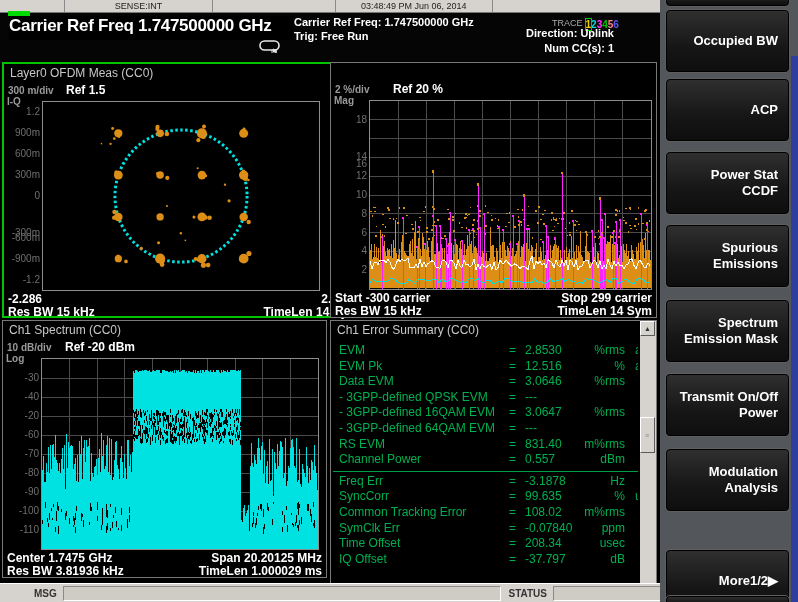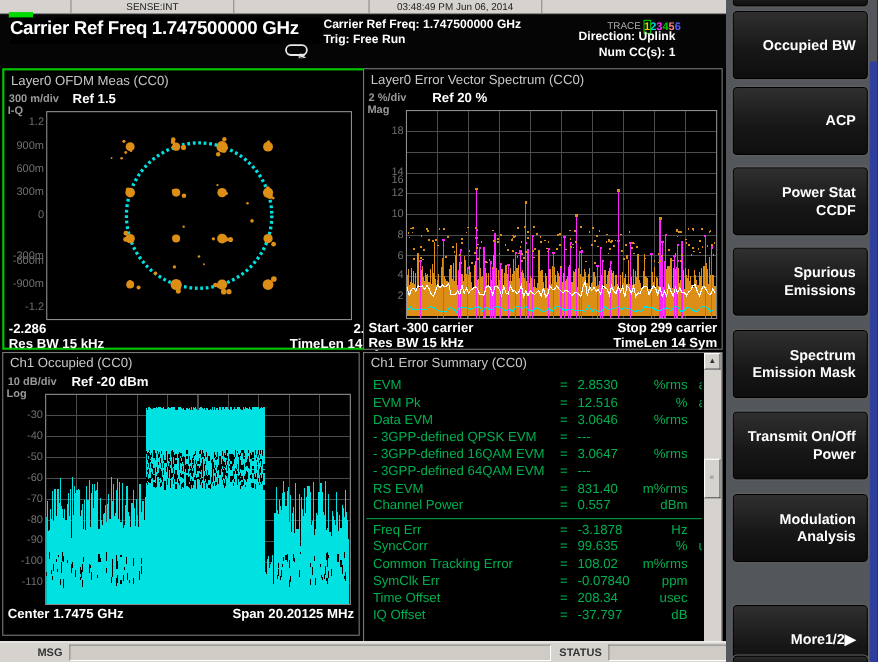--- a/index.html
+++ b/index.html
@@ -181,21 +181,20 @@
       <div class="ylab" style="left: 2px; top: 89.2222px;">600m</div>
       <div class="ylab" style="left: 2px; top: 110.111px;">300m</div>
       <div class="ylab" style="left: 2px; top: 131px;">0</div>
       <div class="ylab" style="left: 2px; top: 151.889px; margin-top: 16px;">-300m</div>
       <div class="ylab" style="left: 2px; top: 172.778px;">-600m</div>
       <div class="ylab" style="left: 2px; top: 193.667px;">-900m</div>
       <div class="ylab" style="left: 2px; top: 214.556px;">-1.2</div>
     </div>
 
   <div class="win" id="win-evs" style="left:330px;top:62px;width:327px;height:256px;">
-    <div class="wtitle">Layer0 Error Vector Spectrum (CC0)</div>
     <div class="scale">2  %/div</div>
     <div class="ref">Ref 20  %</div>
     <div class="axname">Mag</div>
     <div class="plot" id="plot-evs" style="left:38px;top:37px;width:281px;height:188px;"><svg width="281" height="188" shape-rendering="crispEdges">
           <line x1="28.1" y1="0" x2="28.1" y2="188" stroke="#4b4b4b"></line>
           <line x1="0" y1="18.8" x2="281" y2="18.8" stroke="#4b4b4b"></line>
           <line x1="56.2" y1="0" x2="56.2" y2="188" stroke="#4b4b4b"></line>
           <line x1="0" y1="37.6" x2="281" y2="37.6" stroke="#4b4b4b"></line>
           <line x1="84.3" y1="0" x2="84.3" y2="188" stroke="#4b4b4b"></line>
           <line x1="0" y1="56.4" x2="281" y2="56.4" stroke="#4b4b4b"></line>
@@ -453,21 +452,21 @@
       <div class="ylab" style="left: 2px; top: 93.4px;">14</div>
       <div class="ylab" style="left: 2px; top: 112.2px;">12</div>
       <div class="ylab" style="left: 2px; top: 131px;">10</div>
       <div class="ylab" style="left: 2px; top: 149.8px;">8</div>
       <div class="ylab" style="left: 2px; top: 168.6px;">6</div>
       <div class="ylab" style="left: 2px; top: 187.4px;">4</div>
       <div class="ylab" style="left: 2px; top: 206.2px;">2</div>
     </div>
 
   <div class="win" id="win-spec" style="left:2px;top:320px;width:325px;height:258px;">
-    <div class="wtitle">Ch1 Occupied (CC0)</div>
+    <div class="wtitle">Ch1 Spectrum (CC0)</div>
     <div class="scale">10 dB/div</div>
     <div class="ref">Ref -20 dBm</div>
     <div class="axname">Log</div>
     <div class="plot" id="plot-spec" style="left:38px;top:37px;width:276px;height:190px;"><svg width="276" height="190" shape-rendering="crispEdges">
           <line x1="27.6" y1="0" x2="27.6" y2="190" stroke="#4b4b4b"></line>
           <line x1="0" y1="19" x2="276" y2="19" stroke="#4b4b4b"></line>
           <line x1="55.2" y1="0" x2="55.2" y2="190" stroke="#4b4b4b"></line>
           <line x1="0" y1="38" x2="276" y2="38" stroke="#4b4b4b"></line>
           <line x1="82.8" y1="0" x2="82.8" y2="190" stroke="#4b4b4b"></line>
           <line x1="0" y1="57" x2="276" y2="57" stroke="#4b4b4b"></line>
@@ -484,23 +483,27 @@
           <line x1="248.4" y1="0" x2="248.4" y2="190" stroke="#4b4b4b"></line>
           <line x1="0" y1="171" x2="276" y2="171" stroke="#4b4b4b"></line>
     <path d="M0 110.6329888672568L0 190M1 96.78094617286698L1 190M2 123.44374780892394L2 190M3 122.9392681886442L3 190M4 103.90902193663642L4 190M5 113.1360729371663L5 190M6 87.61497621014715L6 190M7 114.23593110386281L7 190M8 85.65987178529613L8 190M9 110.01401354083792L9 190M10 85.84472543946468L10 190M11 85.28918391112238L11 190M12 97.87286512712016L12 190M13 75.97128799706698L13 190M14 100.97092660549097L14 190M15 104.17202021130362L15 190M16 111.53290765243582L16 190M17 104.02784753111192L17 190M18 113.99905375828966L18 190M19 99.50180523041635L19 190M20 88.84614237979986L20 190M21 109.80843727425672L21 190M22 85.5437837307807L22 190M23 130.41795907751657L23 190M24 74.59028985393233L24 190M25 108.85202695634217L25 190M26 82.94686176315882L26 190M27 88.9413952994626L27 190M28 86.75675416039303L28 190M29 85.57099692001938L29 190M30 86.89377935952507L30 190M31 109.90002901069819L31 190M32 105.00700762514026L32 190M33 99.33754375874996L33 190M34 121.69247692730279L34 190M35 95.9578255805187L35 190M36 122.9742170282174L36 190M37 82.3881558733061L37 190M38 95.17778876423834L38 190M39 77.04370999732055L39 190M40 119.76136206123047L40 190M41 89.29301649173722L41 190M42 80.57747941184789L42 190M43 102.54955718610437L43 190M44 81.29999904236756L44 190M45 87.79179523531347L45 190M46 86.73071329556406L46 190M47 79.27465143478476L47 190M48 121.68270930550062L48 190M49 93.77572947521693L49 190M50 113.66987618631683L50 190M51 118.05294102518819L51 190M52 107.83012012448162L52 190M53 107.04950126940385L53 190M54 99.73261677338742L54 190M55 115.96093775504268L55 190M56 98.79701691889204L56 190M57 90.2201079566963L57 190M58 112.62834789310583L58 190M59 74.45327348820865L59 190M60 96.7868894694373L60 190M61 80.6626418877393L61 190M62 110.32643265342341L62 190M63 107.43898008051328L63 190M64 86.44371559354477L64 190M65 76.76789097357542L65 190M66 112.85241533583032L66 190M67 79.35174297038465L67 190M68 115.92596309385262L68 190M69 79.96728240000084L69 190M70 121.25543407681398L70 190M71 118.11009991201573L71 190M72 100.54110098318196L72 190M73 83.18539406158962L73 190M74 82.44900319650769L74 190M75 106.18600581288337L75 190M76 110.38825187007897L76 190M77 119.89009634749964L77 190M78 98.5464113985654L78 190M79 86.829286507098L79 190M80 102.57678150469437L80 190M81 118.78314885566942L81 190M82 94.68420130005107L82 190M83 109.49399623661303L83 190M84 120.49970704186708L84 190M85 81.21615873677656L85 190M86 80.77115708887577L86 190M87 106.77579054329543L87 190M88 96.31386561631226L88 190M89 113.28306123442016L89 190M90 92.58399067167193L90 190M91 11.512701431568711L91 190M92 13.825713062398135L92 190M93 11.4L93 190M94 11.4L94 190M95 11.716132655870167L95 190M96 12.972339447885751L96 190M97 12.455641320031132L97 190M98 11.719190211705861L98 190M99 12.254909692555664L99 190M100 11.4L100 190M101 11.675265993103384L101 190M102 11.4L102 190M103 11.4L103 190M104 11.4L104 190M105 11.735549751929932L105 190M106 11.69984260229394L106 190M107 11.4L107 190M108 12.85824664974585L108 190M109 13.021309380475428L109 190M110 12.345879879631099L110 190M111 11.4L111 190M112 12.105741089284415L112 190M113 11.509599738419054L113 190M114 11.4L114 190M115 11.4L115 190M116 11.4L116 190M117 11.4L117 190M118 13.990385185983028L118 190M119 13.727428972460329L119 190M120 11.4L120 190M121 11.4L121 190M122 11.4L122 190M123 11.999923227429383L123 190M124 12.498756729681041L124 190M125 11.691702469978477L125 190M126 13.449933047350493L126 190M127 13.288369123060251L127 190M128 11.758913072310387L128 190M129 12.640216539576645L129 190M130 11.546382005158812L130 190M131 13.80016065036878L131 190M132 11.4L132 190M133 13.572790277879681L133 190M134 11.4L134 190M135 11.708102298825978L135 190M136 11.4L136 190M137 12.660733787808567L137 190M138 13.336493173986673L138 190M139 12.043191208727654L139 190M140 11.4L140 190M141 11.4L141 190M142 11.45764948179945L142 190M143 12.564510193355376L143 190M144 11.64981150981039L144 190M145 13.83018968405202L145 190M146 11.572237441316247L146 190M147 12.231596234217282L147 190M148 13.362614977750926L148 190M149 12.950577448196706L149 190M150 13.377972950674588L150 190M151 11.4L151 190M152 13.821179565060884L152 190M153 11.4L153 190M154 13.633709746953093L154 190M155 11.559213525615633L155 190M156 12.263815250322219L156 190M157 13.849119133502246L157 190M158 11.4L158 190M159 14.005687436237928L159 190M160 11.4L160 190M161 11.4L161 190M162 12.618553577046836L162 190M163 11.4L163 190M164 11.4L164 190M165 11.4L165 190M166 12.40935376124456L166 190M167 13.345410990230734L167 190M168 11.4L168 190M169 13.394792749695476L169 190M170 12.951005382239815L170 190M171 11.4L171 190M172 12.907697556111959L172 190M173 12.89702760359272L173 190M174 11.4L174 190M175 11.4L175 190M176 11.4L176 190M177 13.00729933151975L177 190M178 14.044041997641319L178 190M179 11.4L179 190M180 12.546286846436558L180 190M181 11.4L181 190M182 11.88849274743348L182 190M183 12.11639001149684L183 190M184 12.767371576819563L184 190M185 11.4L185 190M186 12.917967985887078L186 190M187 13.41750517847016L187 190M188 11.4L188 190M189 11.4L189 190M190 11.4L190 190M191 11.4L191 190M192 11.4L192 190M193 11.4L193 190M194 12.41778565084561L194 190M195 12.30845012405887L195 190M196 11.4L196 190M197 12.020811220817269L197 190M198 11.4L198 190M199 160.79310456933453L199 190M200 162.5840512734838L200 190M201 149.04164696410297L201 190M202 146.2878603523597L202 190M203 157.1041474488564L203 190M204 153.93611348606646L204 190M205 146.7853405679576L205 190M206 145.53120664032176L206 190M207 165.78805322414263L207 190M208 107.22770773423836L208 190M209 83.69408720261417L209 190M210 104.31120617589913L210 190M211 108.4176541840192L211 190M212 95.90039555211551L212 190M213 100.79849146623165L213 190M214 104.5502715498209L214 190M215 89.19151012501679L215 190M216 78.56575327296741L216 190M217 88.51603750344366L217 190M218 101.28317997311242L218 190M219 87.1982505173888L219 190M220 83.43435687497258L220 190M221 115.1839033509139L221 190M222 91.00983077422715L222 190M223 124.36695431894621L223 190M224 107.34482637606561L224 190M225 102.14899886907078L225 190M226 125.2296132585965L226 190M227 80.28590375790372L227 190M228 121.77714585596695L228 190M229 121.47440536399372L229 190M230 89.65550482007676L230 190M231 137.31474863444456L231 190M232 92.6715101688169L232 190M233 103.5536670615431L233 190M234 110.01434321436099L234 190M235 84.61044701957144L235 190M236 107.05685803429223L236 190M237 92.43764939769171L237 190M238 82.38968484303915L238 190M239 82.86729577700608L239 190M240 88.11995132588781L240 190M241 118.51904687299393L241 190M242 114.49846914061345L242 190M243 79.0403492427431L243 190M244 126.92720118276775L244 190M245 122.20424964982085L245 190M246 107.0256059071049L246 190M247 109.38859138702973L247 190M248 88.6344431889709L248 190M249 80.51076466613449L249 190M250 79.85135718490929L250 190M251 88.16258046897129L251 190M252 106.80553243015893L252 190M253 108.80749003505333L253 190M254 78.65350714651868L254 190M255 122.54624134581535L255 190M256 121.16539342813195L256 190M257 89.85252750641666L257 190M258 124.52110988926142L258 190M259 128.36060340595432L259 190M260 105.11902324482799L260 190M261 110.44294062484987L261 190M262 113.85353379664011L262 190M263 118.16222717389465L263 190M264 87.94998217183165L264 190M265 106.72442893991247L265 190M266 123.6221060059499L266 190M267 109.00035718935541L267 190M268 121.25421447632833L268 190M269 100.51924391835927L269 190M270 103.17087097689509L270 190M271 110.99867321015337L271 190M272 86.40465464931913L272 190M273 106.54515773528256L273 190M274 113.72635843353346L274 190M275 131.38575484571047L275 190" stroke="#00e2e2" stroke-width="1"></path>
     <path d="M121 57.87868241991382L121 59.9799028134672M169 53.352223695768046L169 56.04875225182623M145 73.17813289577607L145 76.29747192251962M94 54.79115155208856L94 59.75823457012884M163 63.414817089098506L163 66.21633695496712M163 54.61641887065489L163 57.02161182698328M164 50.79300562276039L164 54.21701358708087M132 69.64143363460899L132 73.9452351488173M184 58.429156875982876L184 61.92962353006005M151 71.4608386094682L151 76.36809288929217M169 56.07916879383847L169 60.45948247993365M110 78.78347438026685L110 82.24086557060946M149 80.79224501810968L149 85.17199479979463M153 66.04623213789891L153 69.5859471241245M152 79.91988691689912L152 82.90471920000854M184 62.04318180540576L184 66.4268385283649M191 70.57569076148793L191 72.84056275109761M181 81.51896172396373L181 83.55441127072554M93 52.1872965621762L93 55.327446467988196M154 79.55735925936605L154 83.05646596990991M117 71.56994615548756L117 75.62055557577405M99 80.25346643973607L99 84.7603706941707M105 70.23745739364531L105 75.14949185468723M139 50.816676002554594L139 53.74227375034243M160 58.04608448720537L160 62.3399131599348M102 61.22121724688914L102 64.03019654697273M183 60.48401021079626L183 64.52049739270005M184 50.4896909641102L184 53.098489895463M120 53.51328229557257L120 56.90963750288356M130 68.9028705973411L130 72.32738508495969M117 54.40927728058305L117 58.89031836602371M126 60.179037846368736L126 62.51505042051431M140 50.33730302127078L140 53.52832444575615M132 76.71930084896739L132 80.23582167441491M125 58.94808965681586L125 62.80666548379231M173 67.09226299116854L173 70.7134469155455M181 71.60997046942357L181 76.12044254241046M153 66.86479847740848L153 71.31984789997806M169 75.01961400203872L169 77.05981656077783M137 67.89808775978163L137 71.83333061151207M160 66.92486123221461L160 70.29083443635609M96 52.382208158588035L96 56.31087562520988M92 73.32124698301777L92 77.30976099800318M134 78.07212846276816L134 82.15500124350656M168 63.18795549571514L168 67.95806230073794M194 70.72188111061696L194 73.17436299326364M122 58.660799499880525L122 61.60117672225461M125 79.15944759612903L125 81.44414902077988M93 58.24828404188156L93 62.060879160650074M187 71.90572373450269L187 74.58266486620997M153 54.98326144246384L153 57.354425499401984M92 68.17324667382054L92 70.23225927660242M165 49.90364961300511L165 52.59268451852258M153 75.55577510986477L153 78.03816304816864M101 51.2903566351626L101 54.078768831258635M95 59.35059608456213L95 61.40250370355788M182 69.2735442565754L182 73.61179972346872M137 62.74023032549302L137 67.20196919480804M188 52.24573140714784L188 57.23651951604989M98 66.19118719627149L98 68.87652268246747M109 52.8955516356742L109 57.070935682882556M158 57.6264187399298L158 59.99040631684475M115 61.36342205400579L115 66.28532738648354M198 68.33601615636144L198 70.60310435818974M142 66.3521225963952L142 70.93767487343867M125 57.31722788817714L125 62.16449807120952M198 81.50587852250318L198 86.32261249769944M151 59.729946996178484L151 63.50509294434451M141 61.557784448470926L141 63.887568382872274M170 61.038544473121874L170 63.063262358424254M103 72.61526862939354L103 76.24358906398993M150 76.90984300798736L150 80.88011151058599M187 80.03507433182094L187 83.39465885704848M130 75.26587022733874L130 79.0465846914798M125 72.28261295375414L125 76.72799110803753M113 66.68187846951187L113 70.99770783316345M91 75.05090599148535L91 77.34709664378316M177 81.59705309981946L177 85.4055525573669M107 62.1173860891955L107 66.49285840338561M171 68.83544554482214L171 71.97101472867652M106 75.51574385457207L106 78.88809477060568M146 73.08887362151872L146 76.48302342437673M178 74.5714852404315L178 77.38573408867232M195 65.9503761306405L195 70.69481480587274M94 52.56666746309493L94 56.01248224701267M111 71.3568114747526L111 75.98535945403854M174 73.49849639884197L174 76.70771093834192M197 72.11845763649326L197 76.50563987942878M170 71.62817766307853L170 76.56636416492984M164 70.56531368140132L164 74.15273537244649M103 52.70867324955761L103 56.29987530885264M141 63.412679316685534L141 68.10111755596009M172 66.37096717655659L172 68.51265883799643M190 50.09777261714917L190 53.04497370964382M130 80.59634055951611L130 83.81734667029232M128 78.84180220200214L128 82.92654482957441M188 58.340292198676615L188 60.376801868295296M105 61.83537692094687L105 66.22741388466675M96 70.1695304126013L96 73.52144610900432M114 51.088848824659365L114 55.88345840042457M186 53.09278901524376L186 57.89404169281479M144 65.25334007190541L144 67.67079912419432M142 64.4800677318126L142 67.87448938982561M136 51.30501180950086L136 54.86188203904312M100 65.74553719840478L100 70.16139910442288M140 76.6747055426007L140 81.60912039547692M164 49.9933904429432L164 54.81717437542975M106 74.6471495479811L106 77.01423358642496M115 70.92699198911433L115 74.88916274204385M170 58.97672069258988L170 62.55916982865892M128 50.79582245238125L128 53.9647699853871M133 62.44181727240793L133 66.04322997755371M119 72.62043764640111L119 75.88871065375861M136 59.28375029314775L136 62.51446942735929M154 57.060960444179365L154 59.61247958734166M183 71.6828282202594L183 76.26240972052328M131 68.19386221743189L131 70.66286349780857M138 64.86158558758908L138 68.95325231538155M162 53.203479235712436L162 56.147474409500134M97 64.06412595848087L97 67.39289976854343M177 58.981903171166785L177 62.38054564408959M194 68.4903878983343L194 72.2577268776251M161 69.34737090198323L161 72.1292434184812M94 63.48488940058741L94 66.69892634653951M158 60.476156520680526L158 63.4426459900802M143 52.55986541484017L143 56.72947269140277M93 76.43599233094137L93 79.27980834890623M118 68.5142625330016L118 73.49319209014065M129 76.85045700161717L129 80.8930042296648M151 68.85979847882409L151 72.96399535557721M104 80.03800330609083L104 82.71551553667523M184 55.201024105446415L184 60.09098678654991M133 68.80899835913442L133 72.04575409879908M109 65.6472766314866L109 70.22201785997022M162 73.9269429322565L162 76.76503933577332M138 59.97087659130338L138 63.20022165777627M159 62.913204595074056L159 67.67332871267573M96 62.01712120741141L96 66.50145488672425M95 54.94640359045006L95 57.99359753420576M102 70.54813914804254L102 74.76218010031153M155 71.29760016044602L155 74.19254823387601M92 71.6269054169301L92 75.37230985318311M126 61.91383313541301L126 64.01643534856848M114 71.11249497134703L114 75.72349098974372M121 78.26163775844033L121 81.88411501047666M104 57.304605516092856L104 61.57240946143866M179 77.26295523783192L179 82.14597954293713M163 79.5510673068231L163 81.62661624017638M131 64.93383083702065L131 67.49636159581132M177 63.21683703700546L177 67.58717711677309M165 63.305575341009536L165 67.75092065918724M136 72.53713983187917L136 77.13120369969401M140 65.02152649359778L140 69.88265391415916M101 71.48809268462936L101 74.21507858738768M156 65.69743084402289L156 68.89439135121647M158 63.74024325525389L158 68.50410932265223M115 56.185273815784605L115 59.18251452445984M118 81.18301753734704L118 85.55987684905995M165 71.17559619788081L165 75.88404047051445M167 53.766343742748724L167 58.44248997969553M142 71.66339633213356L142 74.80686503364704M172 53.907848270004614L172 56.31908213798888M168 53.71805879320018L168 56.40973868090659M129 64.21958564342931L129 67.50218756454997M158 68.46149355727248L158 72.02206968395039M137 81.12433722554705L137 85.93398527880198M140 71.68993018325418L140 75.59181149154901M92 55.049224568554195L92 59.052704769908445M169 60.0869982391363L169 63.961410674708894M139 66.14261438723187L139 69.22158099317457M142 62.030618303245866L142 66.17210012816358M116 51.50848533250391L116 56.198772303899744M122 52.653879691404285L122 55.647079699696036M187 79.91757120359689L187 82.24366146097891M160 50.99082693362143L160 55.535896253515965M170 69.46709338424262L170 72.59358716651332M176 54.52035294563976L176 56.600239941361366M179 54.97152909820434L179 58.39667747702916M134 59.354767621844076L134 62.59735096071381M103 67.73871429276187L103 72.13154530210886M116 62.49998320185114L116 65.87525886215735M138 74.36567384894006L138 76.59033329975792M105 50.71120929964818L105 53.37914471761324M148 72.85167119652033L148 77.68752872897312M197 73.40594528957736L197 78.03900372881908M131 80.80734999687411L131 85.26588943228126M194 79.64756265589968L194 82.01756968051195M124 79.9320771951694L124 83.71344349826686M115 58.70491003934294L115 61.898859672620894M155 56.10632531398442L155 59.17286478944589M123 80.72991106342523L123 85.41928774197585M189 72.05207458464429L189 76.04184883553535M113 77.81803589698393L113 81.67429562669713M115 53.834181591658854L115 56.8173966934206M124 65.05018890460487L124 69.5323743314715M113 80.96061670945492L113 84.30863286929672M94 57.98773484870326L94 62.91878532439005M118 53.58408526945859L118 57.07084564268589M165 64.15398296401837L165 68.82901683580131M164 59.54580821238924L164 64.12314722526352M123 73.06752809986938L123 75.08572411641944M198 81.47709191911854L198 85.33200592380017M185 64.62882140439469L185 67.59541282078716M177 52.7805534874089L177 55.1049230357632M129 74.69078567617107L129 78.36662119829562M116 66.66154761929064L116 69.58838821961544M108 59.16454188490753L108 62.32390981831123M172 66.22985362892504L172 69.18067607239354M165 63.58125578933395L165 67.80267925998196M141 75.86754003928509L141 79.50156619811897M124 71.73807823841926L124 75.85325059781317M127 64.40760043417104L127 66.64798470344395M141 53.78872301515658L141 57.36596591367852M96 72.05244171698577L96 76.66618899591266M155 78.8620142595144L155 82.22349194793496M121 64.04512408101L121 67.95812136032619M94 49.66086808196269L94 52.25672708498314M184 56.97564455992542L184 61.41467639952898M162 71.20562172438949L162 75.33569283355027M153 51.63018741749693L153 55.75202338572126M176 67.41706132928375L176 69.94539875669871M130 58.444632017822L130 62.76858604403678M190 81.44014797322451L190 85.98445485006086M111 69.34529189420864L111 73.44138933094219M174 79.24496220021975L174 81.28351272356231M123 59.658665377018046L123 62.936761259636846M109 57.03137041071896L109 61.707054329128006M133 79.43773899478838L133 84.23604197027161M107 54.63606384263839L107 57.76027988463174M156 51.51454373809975L156 55.418484513531446M124 56.04688346842303L124 59.20585176944732M121 53.79212610740215L121 57.006475140247495M161 72.61867685809266L161 75.28490819812286M129 65.380711124558L129 67.70780603894964M99 53.18030157943722L99 55.7720363117056M174 62.37231137712951L174 67.01217235175426M99 55.05934353244957L99 59.07444149723742M183 59.9542481765151L183 64.74636752866209M151 60.84419064442627L151 65.70321839475073M192 60.91347882326226L192 64.10329567536246M135 74.40866146790795L135 77.30460294215008M113 61.064538071607245L113 63.31721074318048M160 74.87685967711732L160 77.78489989982918M103 71.76062128322664L103 76.50430646308232M111 65.45071909877005L111 69.17019928360823M98 54.11888946613763L98 57.7628400504822M128 55.6753246170003L128 58.263352962490174M97 62.44243075146805L97 65.94415606844704M195 76.27788485307246L195 79.3745393960271M129 81.33180503682233L129 84.07238525636494M176 62.043975353636775L176 64.15460497762541M180 73.41674142305273L180 76.4917813804699M150 59.338531314744614L150 62.27204231743235M158 69.17634978578427L158 72.89878829349765M188 67.98163759894669L188 71.27979677380063M170 80.33236919476185L170 83.218006337923M111 53.8551797972992L111 56.35857229740358M151 67.29752008186188L151 70.55451606551651M126 62.201674494729374L126 66.78718881013337M161 68.08138139767107L161 72.09951396693941M179 50.26273459827061L179 54.27926509527023M161 71.03941959431396L161 74.56076120990329M128 77.53253872331697L128 82.29835625214037M105 68.80078820816706L105 73.53493639852385M115 61.82243127566762L115 65.4418967031408M107 68.70877439600882L107 72.84552938493435M100 80.27459251524415L100 83.55256549541373M139 57.77750547544564L139 62.74637744936626M144 62.66545433111023L144 66.49168293599504M190 74.19161811899393L190 76.56180982277728M111 56.663556304667146L111 59.781282387813555M145 69.34768087153789L145 72.75481298302766M95 75.70128944003955L95 79.77681815507822M105 78.79729236532003L105 82.98274315018207M145 78.73824381567538L145 81.08594174841419M142 75.13881799578667L142 77.57868233905174M181 62.33919410416856L181 65.52760100560263M191 56.93371946488041L191 59.0050336120883M131 58.80752003178932L131 61.564415471488616M147 67.84074017342645L147 72.70445329865906M195 50.24752526602242L195 53.545192024321295M196 58.57297844013665L196 62.812492168671454M104 81.03057496610563L104 83.66214511089493M178 64.07188847842626L178 68.46751473722979M115 56.037864600517786L115 59.405414802464655M183 59.045219512074254L183 61.45791217975784M107 56.404778323112986L107 60.508146107406354M176 61.28191893741023L176 65.18201788289008M174 51.06600071361754L174 53.14050680270884M178 74.12456115391105L178 76.69414050863124M174 72.72716681889725L174 77.59119565968868M158 65.00496555210556L158 68.01795556766446M161 77.38805063099134L161 81.80391149206552M197 50.411672318330965L197 54.80123362618033M169 57.32278368840925L169 60.138858039025216M122 70.69984652206767L122 74.2145637323847M128 66.24033943938556L128 70.88811748896259M112 58.47929846923798L112 60.60611072424799M151 57.978798337024635L151 60.64788532301318M98 79.8317043124931L98 84.00079268917908M124 58.98239640607498L124 61.16487748031504M94 52.390454535465686L94 56.355093305557965M157 63.82130322300363L157 68.66450141461101M113 71.28516504706349L113 76.26395241289865M112 63.45839300120715L112 66.97760068413336M108 77.87453641220928L108 80.60487586762757M177 75.78811972828116L177 78.71071065620053M130 73.36797064621933L130 75.65529139256105M168 76.65511389798485L168 78.88496728660539M146 51.85484059907031L146 54.395683654886675M118 70.78270346643403L118 75.45409305156208M104 69.85697022781243L104 72.61768083742355M176 65.52849912883248L176 70.44591607719194M100 66.85667977486737L100 69.83099121954292M165 72.26510043723974L165 75.12592510741669M187 72.28172479851636L187 76.8216562750982M118 74.22256347679067L118 78.94511363401543M103 51.61393702463247L103 54.56412466955371M168 54.641973637021145L168 57.44413566144649M160 61.97736720028333L160 64.57329258588143M146 52.042526363488285L146 56.74815047425218M118 58.87826652724762L118 63.165677224914546M184 57.81923908530735L184 62.41203132830561M110 62.29930407502688L110 65.86586657231673M176 56.34012500019744L176 61.166425588633864M94 75.64241560501978L94 80.17613847390749M134 66.55644614605698L134 70.9387137278216M91 51.066930028167555L91 53.59265173461754M174 77.69644457288086L174 81.46548531460576M163 69.2464726947248L163 73.02901860401035M145 60.283763674134384L145 64.13617782648652M192 64.83067908785306L192 68.3957696440164M91 75.93147637194488L91 80.2771239153808M105 73.65508332101163L105 77.52609156186227M151 59.388104701926935L151 61.43026777314954M103 66.6344368684804L103 70.68244423728902M183 58.17325398481917L183 61.110950299468826M142 79.89448028043844L142 84.46213518464938M178 79.61266928303522L178 83.17580152137671M112 61.828059196821414L112 66.37307720480021M117 56.96975234078709L117 60.99195505187381M116 78.34950485073496L116 80.93811726749409M144 64.3517891061725L144 69.14071300511714M171 76.04553257133811L171 79.29626345816068M121 61.54041069140658L121 65.87529161316343M158 55.636767666763625L158 58.00153189685661M175 73.4019326138543L175 76.33317992642988M193 50.236228632903654L193 54.65134186733048M94 61.02232183064334L94 63.341329959593715M134 54.85451567780692L134 58.54885302393232M183 70.07486510747113L183 73.59820559811779M92 78.73783160587773L92 81.96794964377769M104 67.70104398615658L104 72.21768158595077M170 71.87806846697349L170 74.13411928650457M121 52.140229095006354L121 55.22948872903361M118 71.95523238582537L118 74.2481900619343M132 78.01766882673837L132 82.00115268211812M179 63.05323451645672L179 65.96182139641604M91 75.07880640998484L91 79.63581775422209M116 67.45137856954243L116 71.70319825697224M92 53.109441367560066L92 56.03570688480977M121 61.790128578059374L121 66.04352444466204M163 54.47423918929417L163 57.47122234024573M151 64.66725762917194L151 67.54439939425792M181 62.16488829737064L181 64.35952610957902M191 71.35271910503506L191 76.27341903182678M137 78.41310736655723L137 81.82787704167421M144 73.79395485555287L144 76.97099479616153M128 72.46826872103847L128 77.12161749452352M122 57.5943963738624L122 60.834379309695215M162 80.11949697702657L162 85.06197651715483M92 55.17580275733489L92 59.01010344091337M185 60.883001040667295L185 64.42002280475572M179 49.74332124693319L179 53.37189778778702M169 73.87534157845657L169 77.54932389322202M154 68.04309207696933L154 70.92840998347383M139 71.08464951214846L139 75.67169288855511M194 59.27581998489332L194 62.08571622327436M170 54.90886298117694L170 59.624875712837095M98 74.66114834672771L98 77.73740866594017M158 66.58607438330073L158 70.67757377477828M133 68.95792979963589L133 73.85653552699368M147 76.48107134383172L147 80.71996785416268M135 53.56423131977208L135 55.634853357169774M161 64.08861078578047L161 67.1986328640487M142 50.502869532140906L142 54.114699904271404M163 78.47644490755629L163 83.10262542527634M121 53.98257537407335L121 58.974765871767886M180 56.081657093483955L180 58.33257023454644M187 54.959132955688986L187 57.85520362579264M188 64.51152675000485L188 67.46632777138147M196 62.08211831925437L196 64.26233648220077M150 74.61797312311828L150 78.30731541793793M133 78.31367072474677L133 82.53631780936848M94 52.43156471673864L94 54.456919976626516M176 76.26437086635269L176 78.84956186357886M188 80.38648167271167L188 85.0224308613222M125 55.68480584092904L125 60.630545267346314M176 72.98015974743757L176 76.7090893560322M154 54.380408576666376L154 56.66704950106796M190 50.21477614818141L190 54.20091832275502M184 58.803455465100704L184 63.487439901195465M132 66.41579190867488L132 71.35451001736801M174 69.2767301738495L174 72.16895618231501M173 69.33122643437237L173 71.73068188088946M142 53.07726614875719L142 56.66775248013437M142 70.7633070446551L142 72.96650842940436M133 70.65308734739665L133 74.66022402688395M100 75.12101445368025L100 79.65355499854776M98 72.44193467269652L98 75.25932631483302M117 74.25138808842749L117 76.43533868212253M134 59.49424581441563L134 64.14430714331101M163 76.54367910232395L163 79.01112576806918M179 52.65243640812114L179 56.03260673317127M175 53.975810356414875L175 56.53593719515484M162 61.26241149904672L162 65.46810995426495M193 50.41579640170093L193 54.53910726148169M117 60.478628485952505L117 62.94390624484513M153 73.67730815387331L153 77.34568918570876M168 73.65353663181885L168 78.38727007163688M152 64.1490036423318L152 67.13114422112703M195 72.58331721858121L195 76.77397891529836M147 73.66844492126256L147 78.20794449513778M130 81.34056346472353L130 84.85681159542874M151 75.29767171086277L151 79.10825207226443M110 76.04147469031159L110 79.64821788773406M197 74.24662098574917L197 78.64224985691253M98 79.2442077732645L98 82.56172305569054M114 54.37033001251984L114 56.6235021498287M108 81.38039490971714L108 86.02350322990678M148 81.61844633859582L148 84.47382231839M186 73.2560904230224L186 75.95844076822978M157 75.27018918760587L157 79.61766152025666M125 80.67053215634078L125 84.42345735789277M178 50.38616285503376L178 53.17020475475583M144 75.3928023350658L144 78.65991361693014M115 52.09057972892188L115 56.12101696976461M176 63.82573000367265L176 67.48152252265717M100 73.68383048726245L100 76.71580969817005M121 60.00226888824254L121 62.97714855330996M126 59.16573465515393L126 62.30342017386574M146 76.73339840599802L146 79.93633375379723M126 56.31892490861937L126 61.048078283760695M145 80.6032524812501L145 85.29250518656336M93 67.11824042072985L93 71.94713894722517M126 64.67729055935051L126 69.1581874690717M194 54.44425042264629L194 57.11082705797162M195 58.20253368022386L195 60.541003847238606M165 55.864911380619745L165 60.08148876524065M109 54.151992360036814L109 58.457136222068215M109 51.29823397703003L109 55.76091923445929M167 60.202060258411805L167 63.2375932083698M112 58.60836273913738L112 60.680276228045116M104 72.44968804779928L104 75.47029970835429M146 72.65933640017174L146 74.89653714019805M156 55.09574190124404L156 58.719556729705076M168 57.09196280683391L168 59.78109652940184M163 68.0184489596635L163 70.41078345277346M137 75.34891216675751L137 78.92366293896922M112 64.44854023258667L112 68.10653198834042M126 66.18914338410832L126 69.70216288324445M112 53.80043792705983L112 57.132811904931444M98 50.18303070690017L98 54.12288768875878M180 52.89797691411804L180 55.93642258520703M182 74.68537608061452L182 78.82846807402093M116 76.02986004829873L116 78.34328221504111M133 57.127710049296724L133 61.76663315321784M152 61.011628012615255L152 63.581478388491085M193 75.21470657007303L193 79.16961068862584M148 55.212847123527894L148 59.713780879182735M98 67.10904250643216L98 71.92483645258471M92 75.29835454332643L92 77.97967202174478M182 61.119718555873256L182 64.66101977257057M163 69.71031671045348L163 71.71446018833667M128 76.67921179165133L128 80.94612527503632M103 73.08051320484374L103 76.37142572358717M161 60.26372026226018L161 63.80323466535192M128 63.20274145032745L128 67.92845651849639M130 55.71266904834192L130 58.68743093858939M124 79.86129342846107L124 82.62762352090795M120 76.16335724305827L120 79.90094535273965M198 62.80455561478156L198 66.94732407859992M162 66.31249133020174L162 70.61847249267157M127 63.71867844539229L127 67.43231589470525M123 52.981061216117816L123 57.055515091773124M137 67.44057323106098L137 71.23481222914997M181 72.8384324876126L181 77.11442790837027M164 50.13262270241975L164 54.682999991718674M113 60.30999843776226L113 63.9870234162081M103 77.19707024148666L103 79.60535342181102M192 53.57388716056012L192 56.67119848360308M139 73.43747724841815L139 76.92831269341987M177 71.12007142833899L177 74.4615720875794M179 65.35687382130418L179 68.31370040851179M164 52.75302824059035L164 57.420648247771894M131 78.26255028739105L131 82.39038616789038M194 67.57552280882373L194 72.24966354900971M169 60.10549200628884L169 64.76698863366619M171 56.10455796786119L171 58.109949953970506M142 58.1061502201017L142 61.895742958830674M167 64.3950720373774L167 66.5347930973163M103 70.39759315398987L103 72.52748176583555M172 50.326480355719106L172 53.44038333198987M157 77.26125046168454L157 81.0617604427971M98 52.809334277501335L98 56.509775383491075M102 53.69270289707929L102 57.2053084042389M196 75.86203542309813L196 80.56794631648809M92 62.38115186044015L92 65.92591488836334M115 62.437825699010865L115 65.89709034110419M115 50.50462249920238L115 54.83393936345819M128 79.38105813965667L128 82.90185905124527M97 72.15058862764855L97 75.74054998366628M197 52.28283986244351L197 55.74486884362996M158 67.49251695994754L158 70.77037886872422M128 49.90105817818549L128 52.82360184264835M129 79.41961994809098L129 83.47701690993271M111 64.44821079263929L111 68.7451762864599M182 72.49402897562831L182 74.66677300669252M144 55.709432864515115L144 57.822760998224844M154 64.1392308513401L154 66.81946415293496M24 151.87547976709902L24 157.4562215055339M231 142.5894187763799L231 144.91278779930434M240 152.39456581207924L240 156.34441597410478M207 150.6162369920872L207 158.4695702534169M240 167.71852519433014L240 173.08060627873056M70 163.34866793774998L70 169.036597930314M65 151.44330895803867L65 155.4655409792438M14 151.57009179098532L14 157.4442485976033M250 163.76227213367818L250 166.14872148651628M215 153.99371526516043L215 156.8213315222878M10 158.6169922426343L10 160.76051067281514M5 158.72770649087616L5 162.7903103482444M87 148.17036785213276L87 152.8112079238519M11 145.28624954936095L11 147.74227057606913M40 154.88641021568327L40 157.6952941178344M73 147.72203061669134L73 154.18133304440417M213 164.2626307318453L213 168.53747145463714M245 166.27228448800744L245 172.71278495881708M73 149.41204926013015L73 152.60282432860694M19 150.05724752186796L19 152.69344178312457M256 148.93660386046395L256 156.2409482691437M15 143.20426003849136L15 151.00740010971205M214 159.33668401548638L214 165.71946193873882M272 161.3662910697516L272 168.80511151007377M205 145.02266393089667L205 151.48417761642486M219 145.00739465905355L219 151.54994187010453M27 158.83288346258922L27 165.4981721148826M259 159.52876506280154L259 164.93717536516488M68 145.12712305635213L68 147.65924926046281M64 152.93337166174314L64 157.9509734209161M13 167.7622811897658L13 172.5060149455443M242 160.3511698544491L242 163.64632100104353M211 158.28489492572842L211 165.01596719324587M268 150.00775698726065L268 156.6153636422474M271 164.19382823342457L271 167.0154832069762M39 153.90055271000602L39 159.14539040108212M48 144.41743953074328L48 152.08678335384465M60 152.96104256734253L60 160.6913252935745M85 161.95689781941473L85 168.5447025676258M73 150.81138218455018L73 152.89537936802955M79 166.20604706662706L79 171.9361476084683M39 159.3437516614329L39 162.0455016437452M255 143.86235594879835L255 150.1209054169245M207 164.48629310033283L207 171.72942416840232M259 158.25119925076143L259 160.29157986976207M27 159.8657982934732L27 164.64204499344342M255 166.14849108429624L255 169.38471238473429M33 153.81926834988408L33 160.60250821230002M49 148.03322392753324L49 151.85000983164645M221 168.0341722399462L221 174.90619364823215M225 144.41026384276338L225 151.12979856445455M0 161.37842493019997L0 164.55368905356153M254 155.6245539823547L254 163.6151346622035M64 145.334778581094L64 152.7517337108031M211 152.88235613349826L211 157.48717719893904M6 164.3240080701653L6 168.25744987721555M85 159.6630557611119L85 165.32997765471228M3 142.99043514952064L3 149.2809556676075M218 145.21486644730902L218 150.09629623224026M222 164.7073107398115L222 169.82103301016613M34 147.29463699343614L34 151.60048292786814M79 148.6630563577637L79 155.52785688918084M265 144.90361763834954L265 152.29621399771423M272 161.57288910793142L272 169.20861676912756M87 151.133246146515L87 153.96368189565837M59 165.6720552281011L59 170.98969398946502M47 163.40550578893163L47 166.0164142734837M221 149.84669577078893L221 157.50719417985528M9 149.07876646602526L9 151.50864331834018M244 146.50920951804144L244 151.32754132216795M271 142.58078340925277L271 148.49593335362152M266 147.51214144909753L266 151.5049492560327M74 162.21199919953943L74 168.36324998894708M60 149.31727649159728L60 156.36198957897722M71 156.1408239608165L71 159.18369898158127M87 155.6774123379495L87 162.77031944910996M269 154.97895524357446L269 162.80969377593138M251 165.22882288428954L251 168.17752076606266M55 157.34075835444963L55 161.59705070783383M16 146.8935096674133L16 151.71393787492997M14 153.98734611142427L14 161.789708399307M266 148.15804453878664L266 151.87705577290617M76 168.6474285325501L76 171.17966796220279M242 156.46838812013158L242 161.49888876215556M33 168.24367330470122L33 174.25125812985934M253 162.52766619995236L253 166.98550794040784M257 160.52620276692323L257 166.32612003735267M230 159.62343439091927L230 161.85542872506193M65 150.99429712411947L65 158.62965233265422M23 153.94700921126642L23 161.4645641887095M60 157.83682939633727L60 165.81879334701225M7 153.88265781546943L7 160.51247978000902M64 166.78863363536075L64 173.72466950872914M16 167.49285210445524L16 175.1673298935406M266 144.5707706850022L266 147.5321055235341M230 160.49783793357201L230 165.7917641148437M31 156.85272476039827L31 162.40716990372167M55 143.08843577057124L55 150.9714501766488M68 168.69874301734382L68 171.8642384265084M256 166.4649071513675L256 171.61919854832811M256 142.68840478784406L256 150.32507565063426M32 158.8171603770461L32 166.15172773669474M41 161.1946929463651L41 168.31994814365171M249 153.65041275382973L249 156.04656889815814M31 165.53307549315505L31 168.1885439756792M65 164.06628376143053L65 171.31259007882326M216 147.43464662381447L216 151.37458032942376M210 164.13499513790012L210 167.67307411562652M226 148.37822468373923L226 152.24540600115432M257 145.26212745760566L257 148.50530167385003" stroke="#000" stroke-width="1"></path>
         </svg></div>
     <div id="ylabs-spec"></div>
     <div class="brow" style="top:230px;">
       <span>Center 1.7475 GHz</span>
       <span class="r">Span 20.20125 MHz</span>
     </div>
+    <div class="brow" style="top:243px;">
+      <span>Res BW 3.81936 kHz</span>
+      <span class="r">TimeLen 1.000029 ms</span>
+    </div>
   <div class="ylab" style="left: 2px; top: 56px;">-30</div>
       <div class="ylab" style="left: 2px; top: 75px;">-40</div>
-      <div class="ylab" style="left: 2px; top: 94px;">-50</div>
+      <div class="ylab" style="left: 2px; top: 94px;">-20</div>
       <div class="ylab" style="left: 2px; top: 113px;">-60</div>
       <div class="ylab" style="left: 2px; top: 132px;">-70</div>
       <div class="ylab" style="left: 2px; top: 151px;">-80</div>
       <div class="ylab" style="left: 2px; top: 170px;">-90</div>
       <div class="ylab" style="left: 2px; top: 189px;">-100</div>
       <div class="ylab" style="left: 2px; top: 208px;">-110</div>
     </div>
 
   <div class="win" id="win-sum" style="left:330px;top:320px;width:327px;height:334px;">
     <div class="wtitle">Ch1 Error Summary (CC0)</div>

